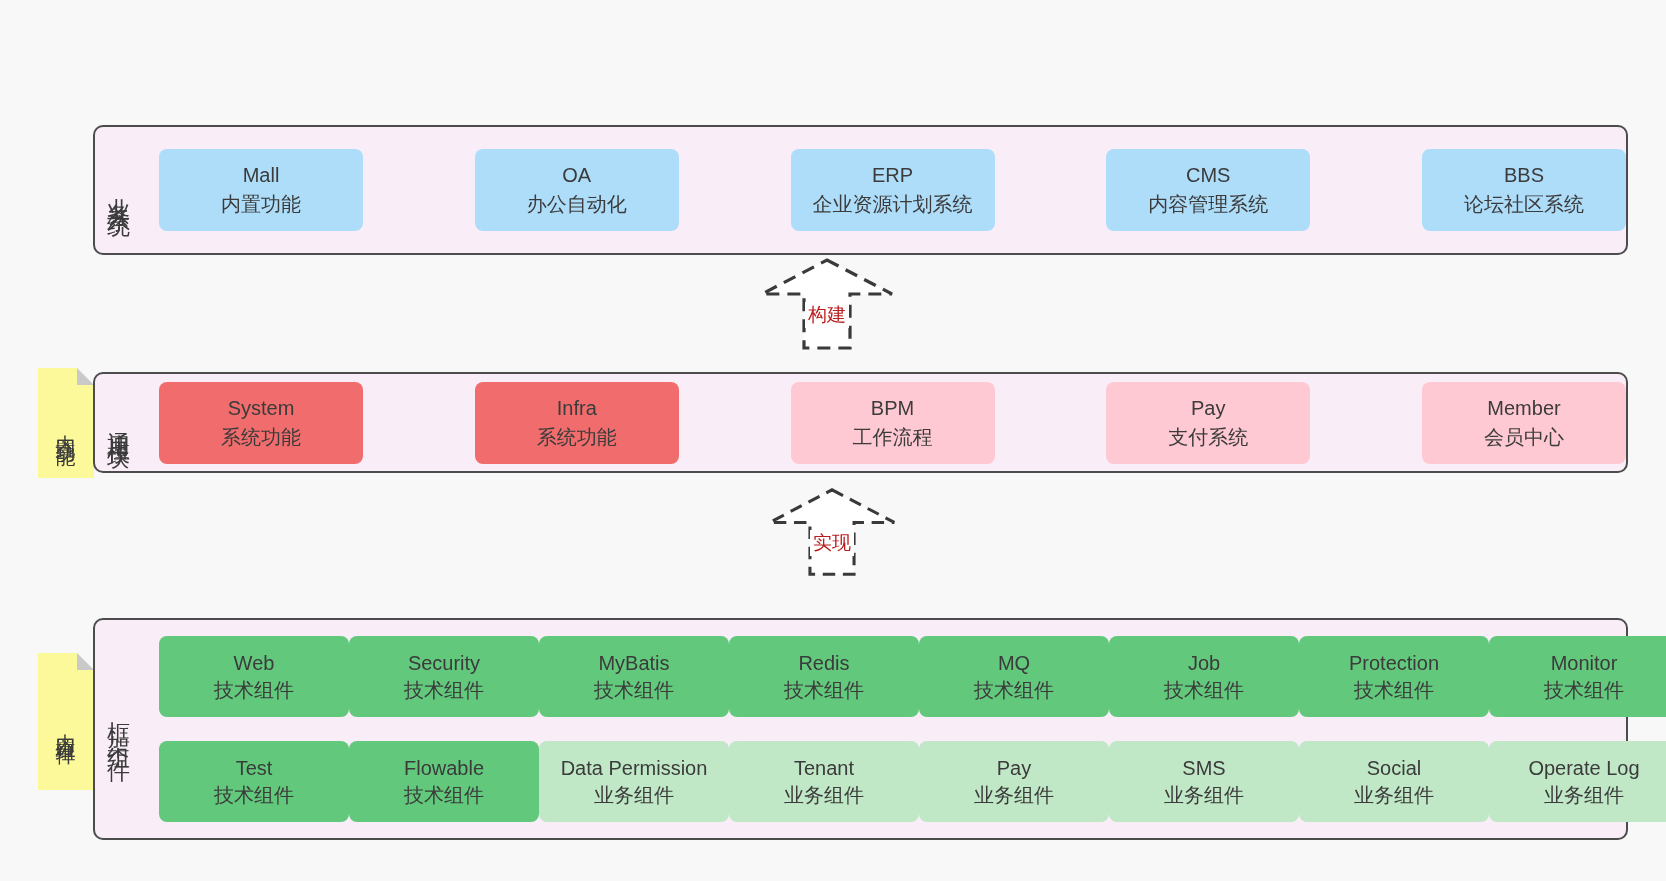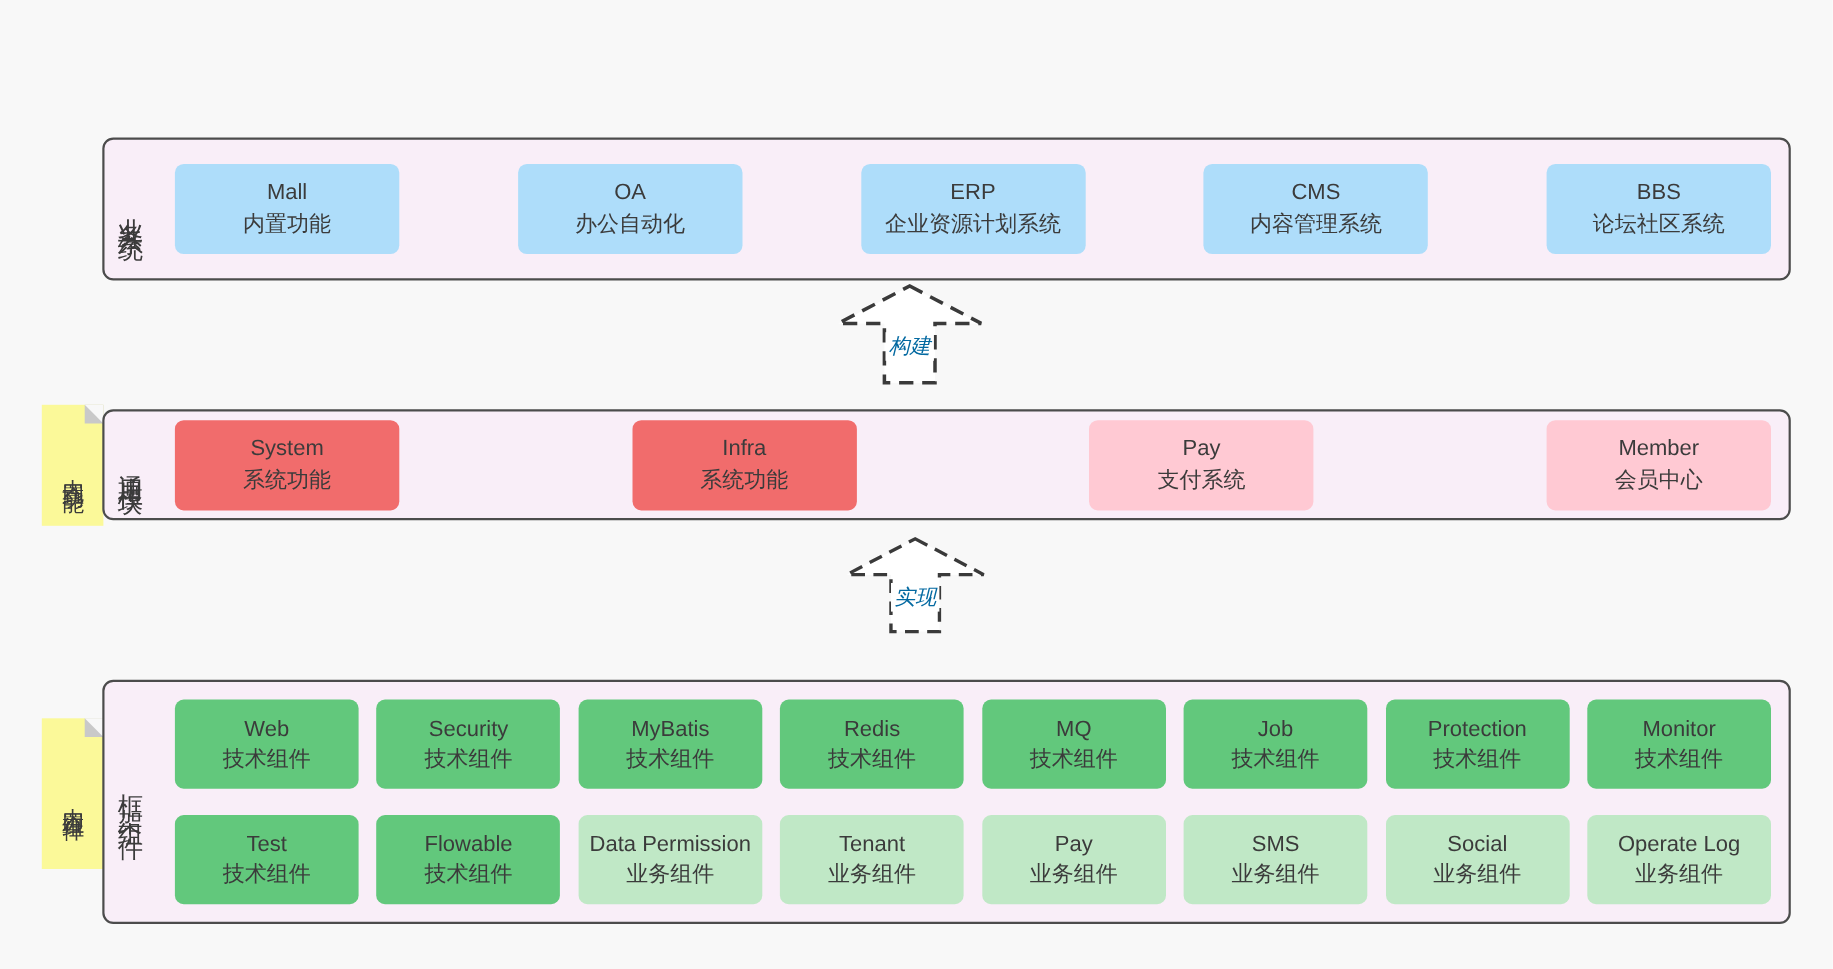--- a/index.html
+++ b/index.html
@@ -19,32 +19,32 @@
   .panel-components{ top:618px; height:222px; }
   .vlabel{
     writing-mode:vertical-lr; text-orientation:upright;
     font-size:23px; letter-spacing:5px; line-height:1;
     margin-left:12px; width:34px; text-align:center; flex:0 0 auto;
     color:#3b3b3b; white-space:nowrap;
   }
   .vlabel-wide{ letter-spacing:13px; }
   .row{
     flex:1; display:flex; justify-content:space-between; align-items:center;
-    padding:0 16px 0 18px;
+    padding:0 0 0 18px;
   }
   .rows-col{
     flex:1; display:flex; flex-direction:column; justify-content:center; gap:24px;
   }
   .box{
     border-radius:8px; box-sizing:border-box;
     display:flex; flex-direction:column; justify-content:center; align-items:center;
     text-align:center; font-size:20px; line-height:29px; padding:2px 8px;
   }
   .w6{ width:204px; height:82px; }
-  .w8{ width:167px; height:81px;text-align:center; }
+  .w8{ width:190px; height:81px;text-align:center; }
   .w8 .box-title, .w8 .box-sub{ line-height:27px; }
   .c-blue{ background:#aeddfa; }
   .c-red{ background:#f16c6c; }
   .c-pink{ background:#ffc9d3; }
   .c-green-dark{ background:#62c87c; }
   .c-green-light{ background:#c0e8c6; }
   .note{
     position:absolute; left:38px; width:56px; background:#fbf999;
     z-index:1; display:flex;
   }
@@ -60,22 +60,21 @@
     font-size:20px; letter-spacing:4px; line-height:1;
     margin:auto; padding-top:8px; white-space:nowrap; color:#3b3b3b;
   }
   .arrow-wrap{ position:absolute; z-index:1; }
   .arrow-build{ left:757px; top:256px; width:140px; height:96px; }
   .arrow-implement{ left:762px; top:486px; width:140px; height:92px; }
   .arrow-wrap svg{ display:block; width:100%; height:100%; }
   .arrow-label{
     position:absolute; left:50%; top:48%; transform:translateX(-50%);
     background:#ffffff; font-size:19px; padding:0 3px; white-space:nowrap;
-    color:#0369a1;
-    font-style:italic;
+    color:#b91c1c;
   }
 </style>
 </head>
 <body>
 
 <div class="page">
 
   <div class="note note-modules">
     <div class="vtext">内置功能</div>
   </div>
@@ -128,20 +127,24 @@
     <div class="row">
       <div class="box w6 c-red">
         <span class="box-title">System</span>
         <span class="box-sub">系统功能</span>
       </div>
       <div class="box w6 c-red">
         <span class="box-title">Infra</span>
         <span class="box-sub">系统功能</span>
       </div>
       <div class="box w6 c-pink">
+        <span class="box-title">BPM</span>
+        <span class="box-sub">工作流程</span>
+      </div>
+      <div class="box w6 c-pink">
         <span class="box-title">Pay</span>
         <span class="box-sub">支付系统</span>
       </div>
       <div class="box w6 c-pink">
         <span class="box-title">Member</span>
         <span class="box-sub">会员中心</span>
       </div>
     </div>
   </div>
 

